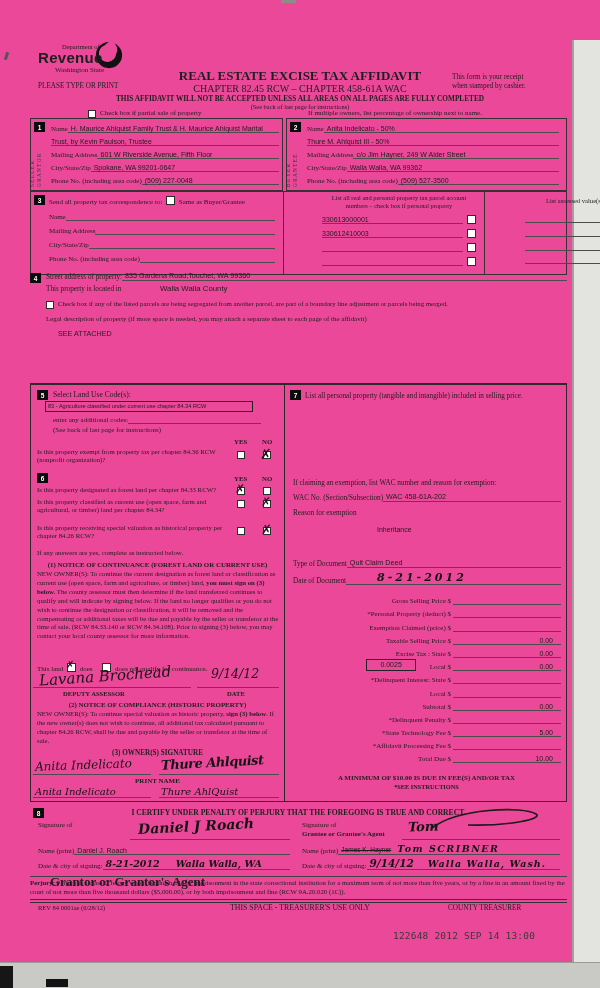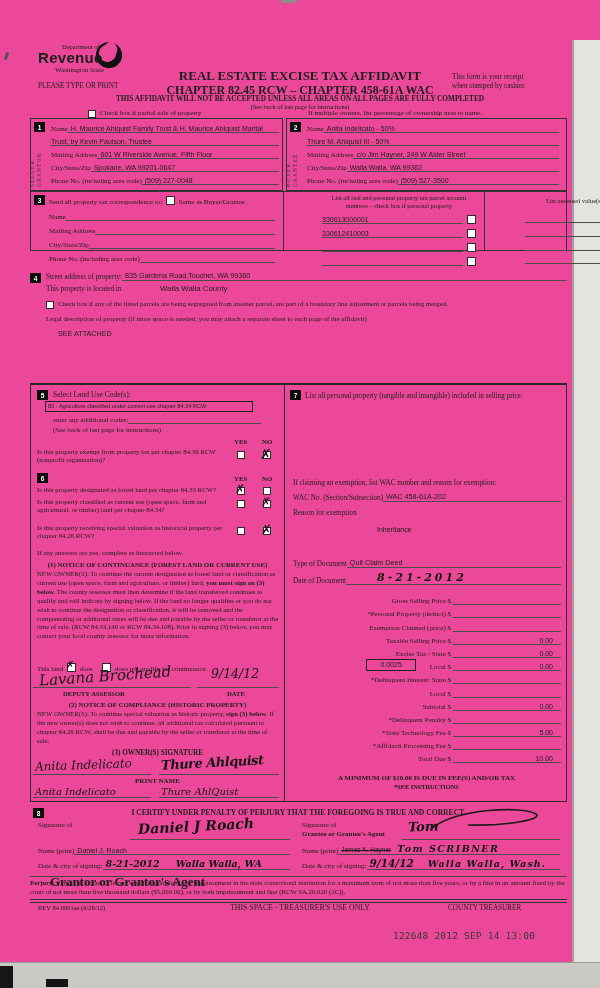--- a/index.html
+++ b/index.html
@@ -52,21 +52,21 @@
     <div class="abs sans b" style="left:10px;top:9px;font-size:15px;letter-spacing:0.3px;">Revenue</div>
     <div class="abs" style="left:27px;top:26px;font-size:7px;">Washington State</div>
   </div>
 
   <div class="abs ctr b" style="left:120px;top:68px;width:360px;font-size:13px;">REAL ESTATE EXCISE TAX AFFIDAVIT</div>
   <div class="abs" style="left:452px;top:73px;width:120px;font-size:7.2px;line-height:1.3;">
     <div>This form is your receipt</div>
     <div>when stamped by cashier.</div>
   </div>
   <div class="abs" style="left:38px;top:82px;font-size:7.2px;">PLEASE TYPE OR PRINT</div>
-  <div class="abs ctr" style="left:150px;top:83px;width:300px;font-size:12px;font-weight:bold;">CHAPTER 82.45 RCW – CHAPTER 458-61A WAC</div>
+  <div class="abs ctr" style="left:150px;top:83px;width:300px;font-size:10px;">CHAPTER 82.45 RCW – CHAPTER 458-61A WAC</div>
   <div class="abs ctr b" style="left:20px;top:94px;width:560px;font-size:7.3px;">THIS AFFIDAVIT WILL NOT BE ACCEPTED UNLESS ALL AREAS ON ALL PAGES ARE FULLY COMPLETED</div>
   <div class="abs ctr" style="left:150px;top:103px;width:300px;font-size:6.4px;">(See back of last page for instructions)</div>
 
   <span class="cb" style="left:88px;top:110px;"></span>
   <div class="abs" style="left:100px;top:109px;font-size:7px;">Check box if partial sale of property</div>
   <div class="abs" style="left:308px;top:109px;font-size:7px;">If multiple owners, list percentage of ownership next to name.</div>
 
   <div class="abs" style="left:30px;top:118px;width:537px;height:73px;display:flex;gap:3px;">
     <div class="half" style="width:253px;">
       <span class="numbox" style="left:3px;top:3px;">1</span>
@@ -111,21 +111,21 @@
         <span class="lb">City/State/Zip</span>
         <span class="vl sans">Walla Walla, WA 99362</span>
       </div>
       <div class="frow" style="left:20px;top:55px;width:252px;height:11px;font-size:7px;">
         <span class="lb">Phone No. (including area code)</span>
         <span class="vl sans">(509) 527-3500</span>
       </div>
     </div>
   </div>
 
-  <div class="abs" style="left:30px;top:191px;width:537px;height:60px;border:1px solid #333;box-sizing:border-box;display:flex;gap:32px;">
+  <div class="abs" style="left:30px;top:191px;width:537px;height:84px;border:1px solid #333;box-sizing:border-box;display:flex;gap:32px;">
     <div style="position:relative;width:252px;border-right:1px solid #333;">
       <span class="numbox" style="left:3px;top:3px;">3</span>
       <div class="abs" style="left:18px;top:4px;font-size:7px;">
         <span>Send all property tax correspondence to:</span>
         <span class="cbi"></span>
         <span>Same as Buyer/Grantee</span>
       </div>
       <div class="frow" style="left:18px;top:18px;width:226px;height:11px;font-size:7px;">
         <span class="lb">Name</span>
         <span class="vl"></span>

